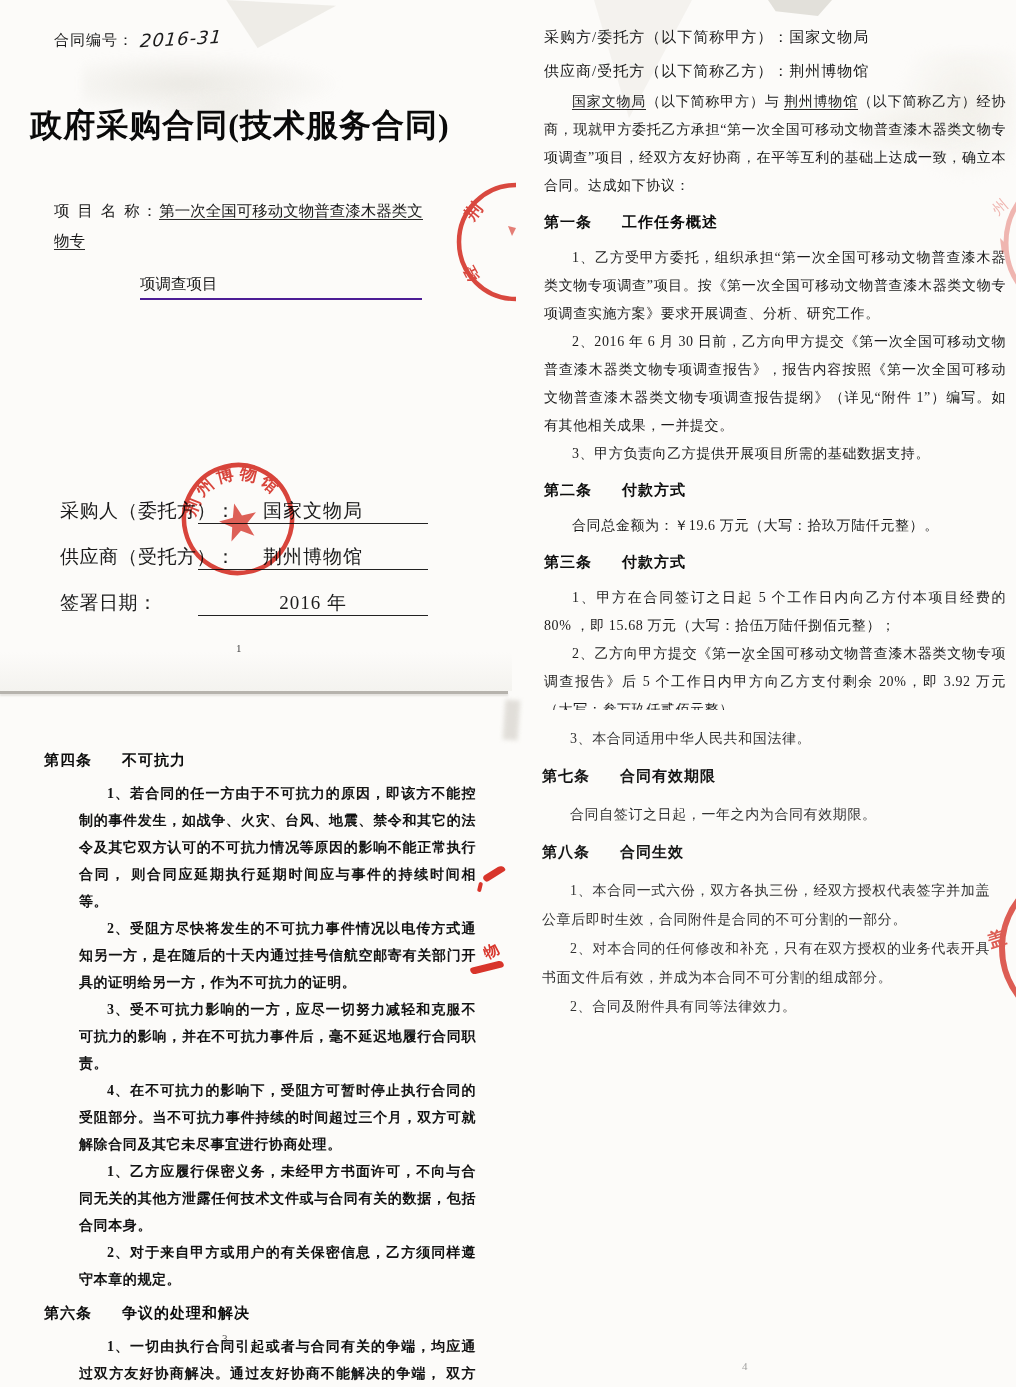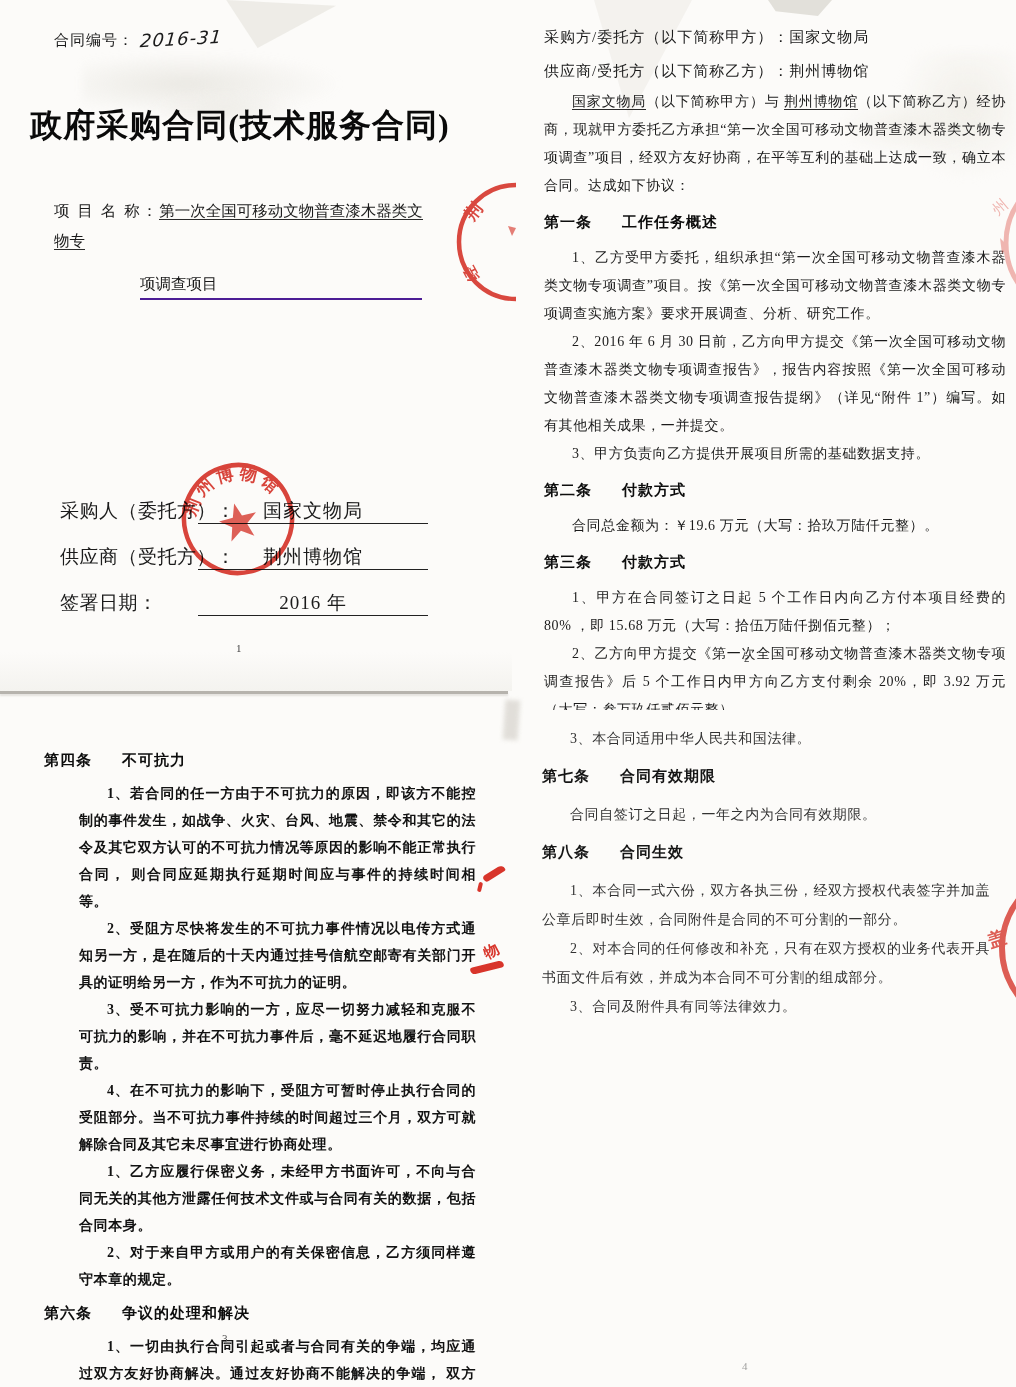--- a/index.html
+++ b/index.html
@@ -208,21 +208,21 @@
   <div class="page page4">
     <div class="p4-inner">
       <p class="body indent p4-lead">3、本合同适用中华人民共和国法律。</p>
 
       <div class="sec-h"><span>第七条</span><span class="gap"></span><span>合同有效期限</span></div>
       <p class="body indent">合同自签订之日起，一年之内为合同有效期限。</p>
 
       <div class="sec-h"><span>第八条</span><span class="gap"></span><span>合同生效</span></div>
       <p class="body indent">1、本合同一式六份，双方各执三份，经双方授权代表签字并加盖公章后即时生效，合同附件是合同的不可分割的一部分。</p>
       <p class="body indent">2、对本合同的任何修改和补充，只有在双方授权的业务代表开具书面文件后有效，并成为本合同不可分割的组成部分。</p>
-      <p class="body indent">3、合同及附件具有同等法律效力。</p>
+      <p class="body indent">2、合同及附件具有同等法律效力。</p>
     </div>
 
     <svg class="seal-edge3" viewBox="0 0 32 160">
       <circle cx="96" cy="80" r="78" fill="none" stroke="#d8352b" stroke-width="6"></circle>
       <text x="4" y="78" fill="#d8352b" font-size="18" font-weight="bold" transform="rotate(-18 10 72)">盖</text>
     </svg>
 
     <div class="pnum p4-num">4</div>
   </div>
 

